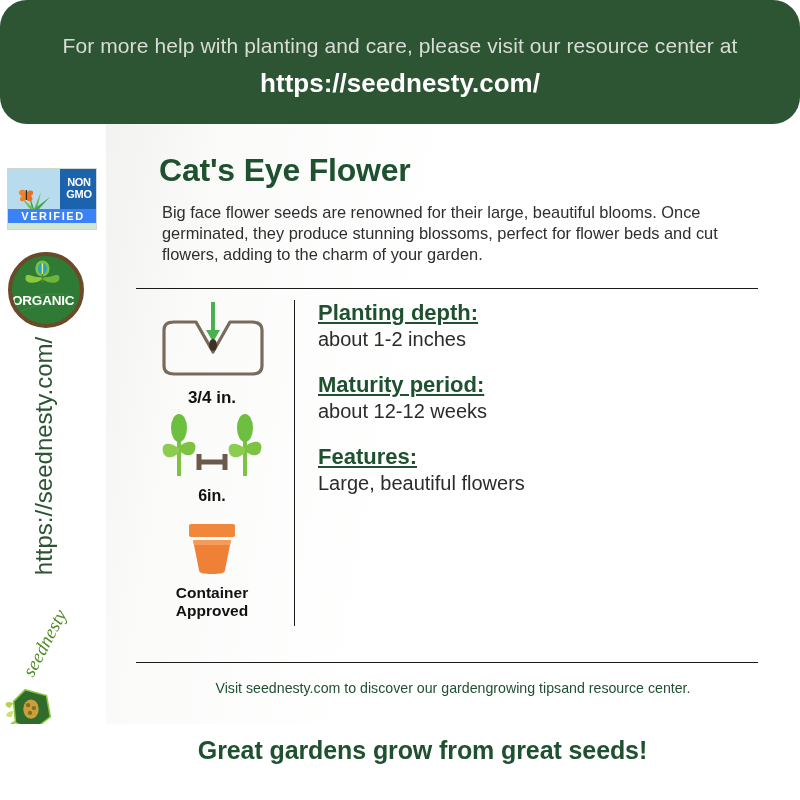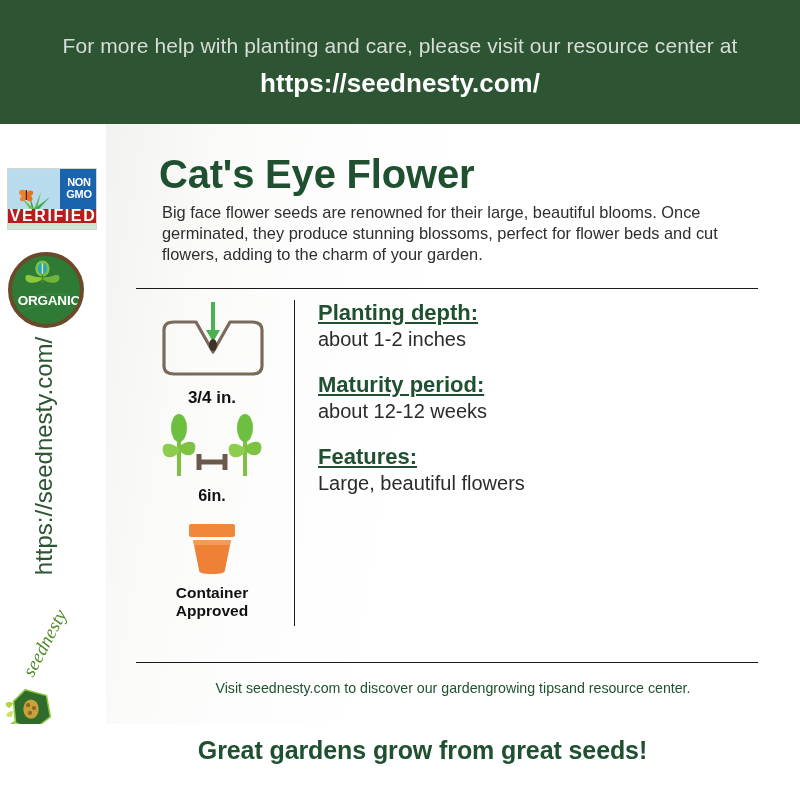--- a/index.html
+++ b/index.html
@@ -9,21 +9,21 @@
     font-family:"Liberation Sans", sans-serif;
     -webkit-font-smoothing:antialiased;
   }
   .packet{position:relative;width:800px;height:800px;}
 
   
   .banner{
     position:absolute;left:0;top:0;width:800px;height:124px;
     background:#2d5433;
     display:flex;flex-direction:column;align-items:center;justify-content:center;
-    box-sizing:border-box;padding-top:8px;
+    box-sizing:border-box;padding-top:8px;border-radius:27px;
   }
   .banner-line1{
     color:#d8ddd6;font-size:21px;font-weight:400;letter-spacing:0.1px;
     text-align:center;line-height:1.2;
   }
   .banner-url{
     color:#ffffff;font-size:26px;font-weight:700;margin-top:9px;
     text-align:center;line-height:1.2;
   }
 
@@ -40,33 +40,33 @@
   .ng-top{position:absolute;left:0;top:0;width:90px;height:40px;}
   .ng-sky{position:absolute;left:0;top:0;width:52px;height:40px;background:#b8dced;}
   .ng-blue{position:absolute;left:52px;top:0;width:38px;height:40px;background:#1b64ad;}
   .ng-gmo-text{
     position:absolute;left:52px;top:2px;width:38px;height:38px;color:#fff;
     font-size:11px;font-weight:700;line-height:12px;text-align:center;padding-top:5px;
     box-sizing:border-box;letter-spacing:-0.3px;
   }
   .ng-grass{position:absolute;left:0;bottom:0;width:52px;height:22px;}
   .ng-verified{
-    position:absolute;left:0;top:40px;width:90px;height:14px;background:#b91c1c;
-    color:#fff;font-size:16px;font-weight:700;letter-spacing:1.6px;
+    position:absolute;left:0;top:40px;width:90px;height:14px;background:#3b82f6;
+    color:#fff;font-size:11px;font-weight:700;letter-spacing:1.6px;
     text-align:center;line-height:14px;
   }
   .ng-foot{position:absolute;left:0;top:54px;width:90px;height:8px;background:#cfe6d2;}
 
   .badge-organic{
     position:absolute;left:8px;top:128px;width:76px;height:76px;border-radius:50%;
     background:#2f7a34;border:4px solid #6b4a2a;box-sizing:border-box;
     overflow:hidden;
   }
   .org-word{
-    position:absolute;left:0;top:37px;width:100%;text-align:right;
+    position:absolute;left:0;top:37px;width:100%;text-align:left;
     color:#ffffff;font-size:13.5px;font-weight:700;letter-spacing:-0.2px;
   }
 
   .rail-url{
     position:absolute;left:-88px;top:314px;width:264px;height:36px;
     transform:rotate(-90deg);
     color:#2d5433;font-size:24px;font-weight:400;
     text-align:center;line-height:36px;white-space:nowrap;
   }
 
@@ -80,21 +80,21 @@
 
   
   .card{
     position:absolute;left:106px;top:124px;width:694px;height:600px;
     background:linear-gradient(100deg,#f2f3f1 0%,#fafbf9 14%,#ffffff 45%,#ffffff 100%);
   }
   .card-inner{position:absolute;left:0;top:0;right:0;bottom:0;}
 
   .title{
     position:absolute;left:53px;top:28px;
-    color:#1f5130;font-size:40px;font-weight:700;letter-spacing:-0.2px;
+    color:#1f5130;font-size:32px;font-weight:700;letter-spacing:-0.2px;
   }
   .desc{
     position:absolute;left:56px;top:78px;width:606px;
     color:#2e2e2e;font-size:16.4px;line-height:21px;font-weight:400;
   }
   .rule-top{
     position:absolute;left:30px;top:164px;width:622px;height:0;
     border-top:1.6px solid #1a1a1a;
   }
   .rule-bottom{

